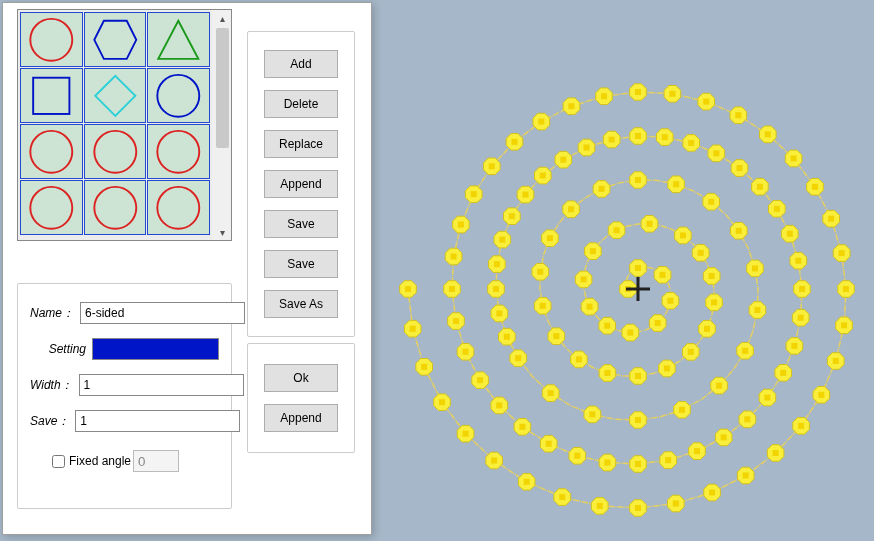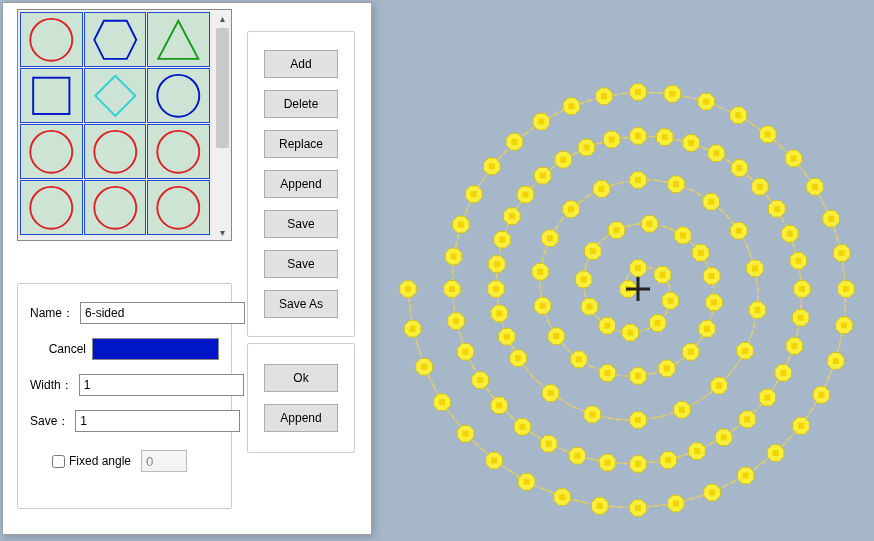--- a/index.html
+++ b/index.html
@@ -144,20 +144,21 @@
   }
   .prop-row {
     display:flex;
     align-items:center;
     margin-bottom: 14px;
   }
   .prop-row label {
     width: 62px;
     text-align:right;
     padding-right:6px;
+    font-style:italic;
   }
   .prop-row input[type=text] {
     flex:1;
     height: 22px;
     border:1px solid #888;
     background:#fff;
     font-size:12px;
     padding: 8px 4px;
   }
   .color-swatch {
@@ -166,21 +167,21 @@
     border:1px solid #888;
     background: #0014c8;
   }
   .fixed-row {
     display:flex;
     align-items:center;
     margin-top: 18px;
     margin-left: 18px;
   }
   .fixed-row input[type=checkbox]{ margin-right:4px; }
-  .fixed-row .angle-label { margin-right: 10px; }
+  .fixed-row .angle-label { margin-right: 2px; }
   .fixed-row input[type=text]{
     width: 46px;
     height:22px;
     border:1px solid #bbb;
     background:#f4f4f4;
     color:#888;
     text-align:left;
     padding:0 4px;
   }
 </style>
@@ -514,21 +515,21 @@
       <div class="btn">Ok</div>
       <div class="btn">Append</div>
     </div>
 
     <div class="props">
       <div class="prop-row">
         <label>Name：</label>
         <input type="text" value="6-sided" style="">
       </div>
       <div class="prop-row">
-        <label>Cancel</label>
+        <label>Setting</label>
         <div class="color-swatch" style="background: rgb(0, 20, 200);"></div>
       </div>
       <div class="prop-row">
         <label>Width：</label>
         <input type="text" value="1" style="">
       </div>
       <div class="prop-row">
         <label>Save：</label>
         <input type="text" value="1" style="">
       </div>

